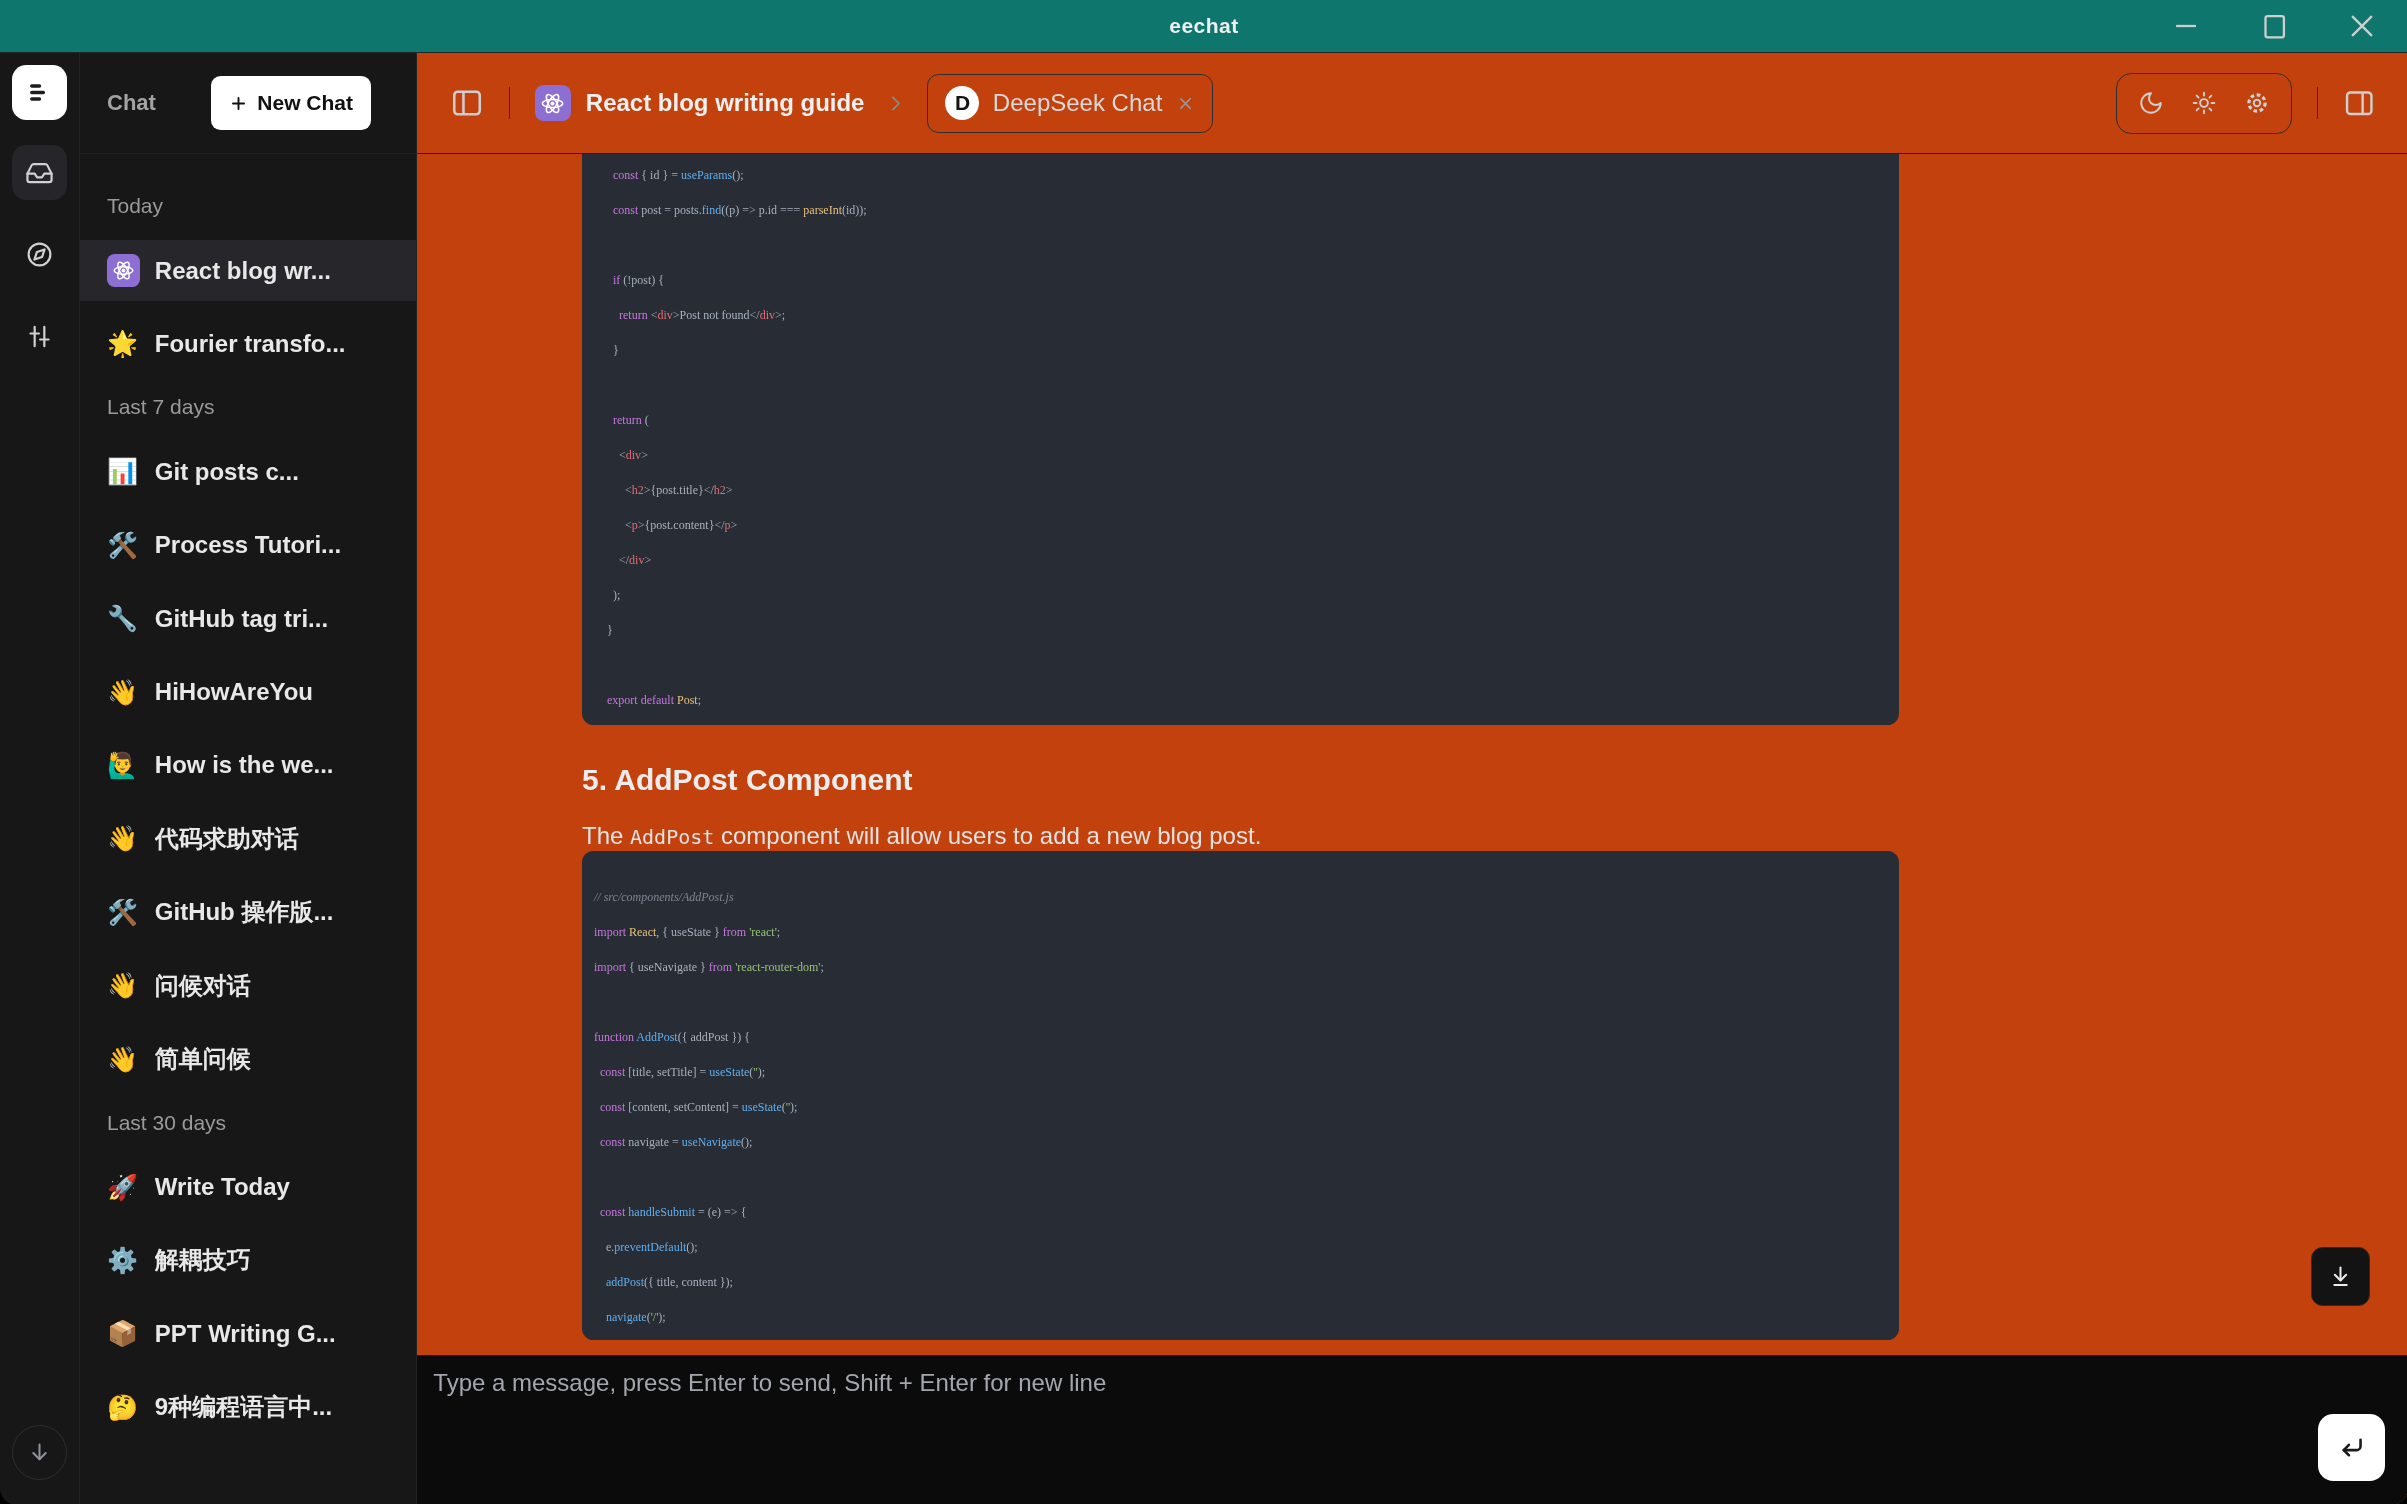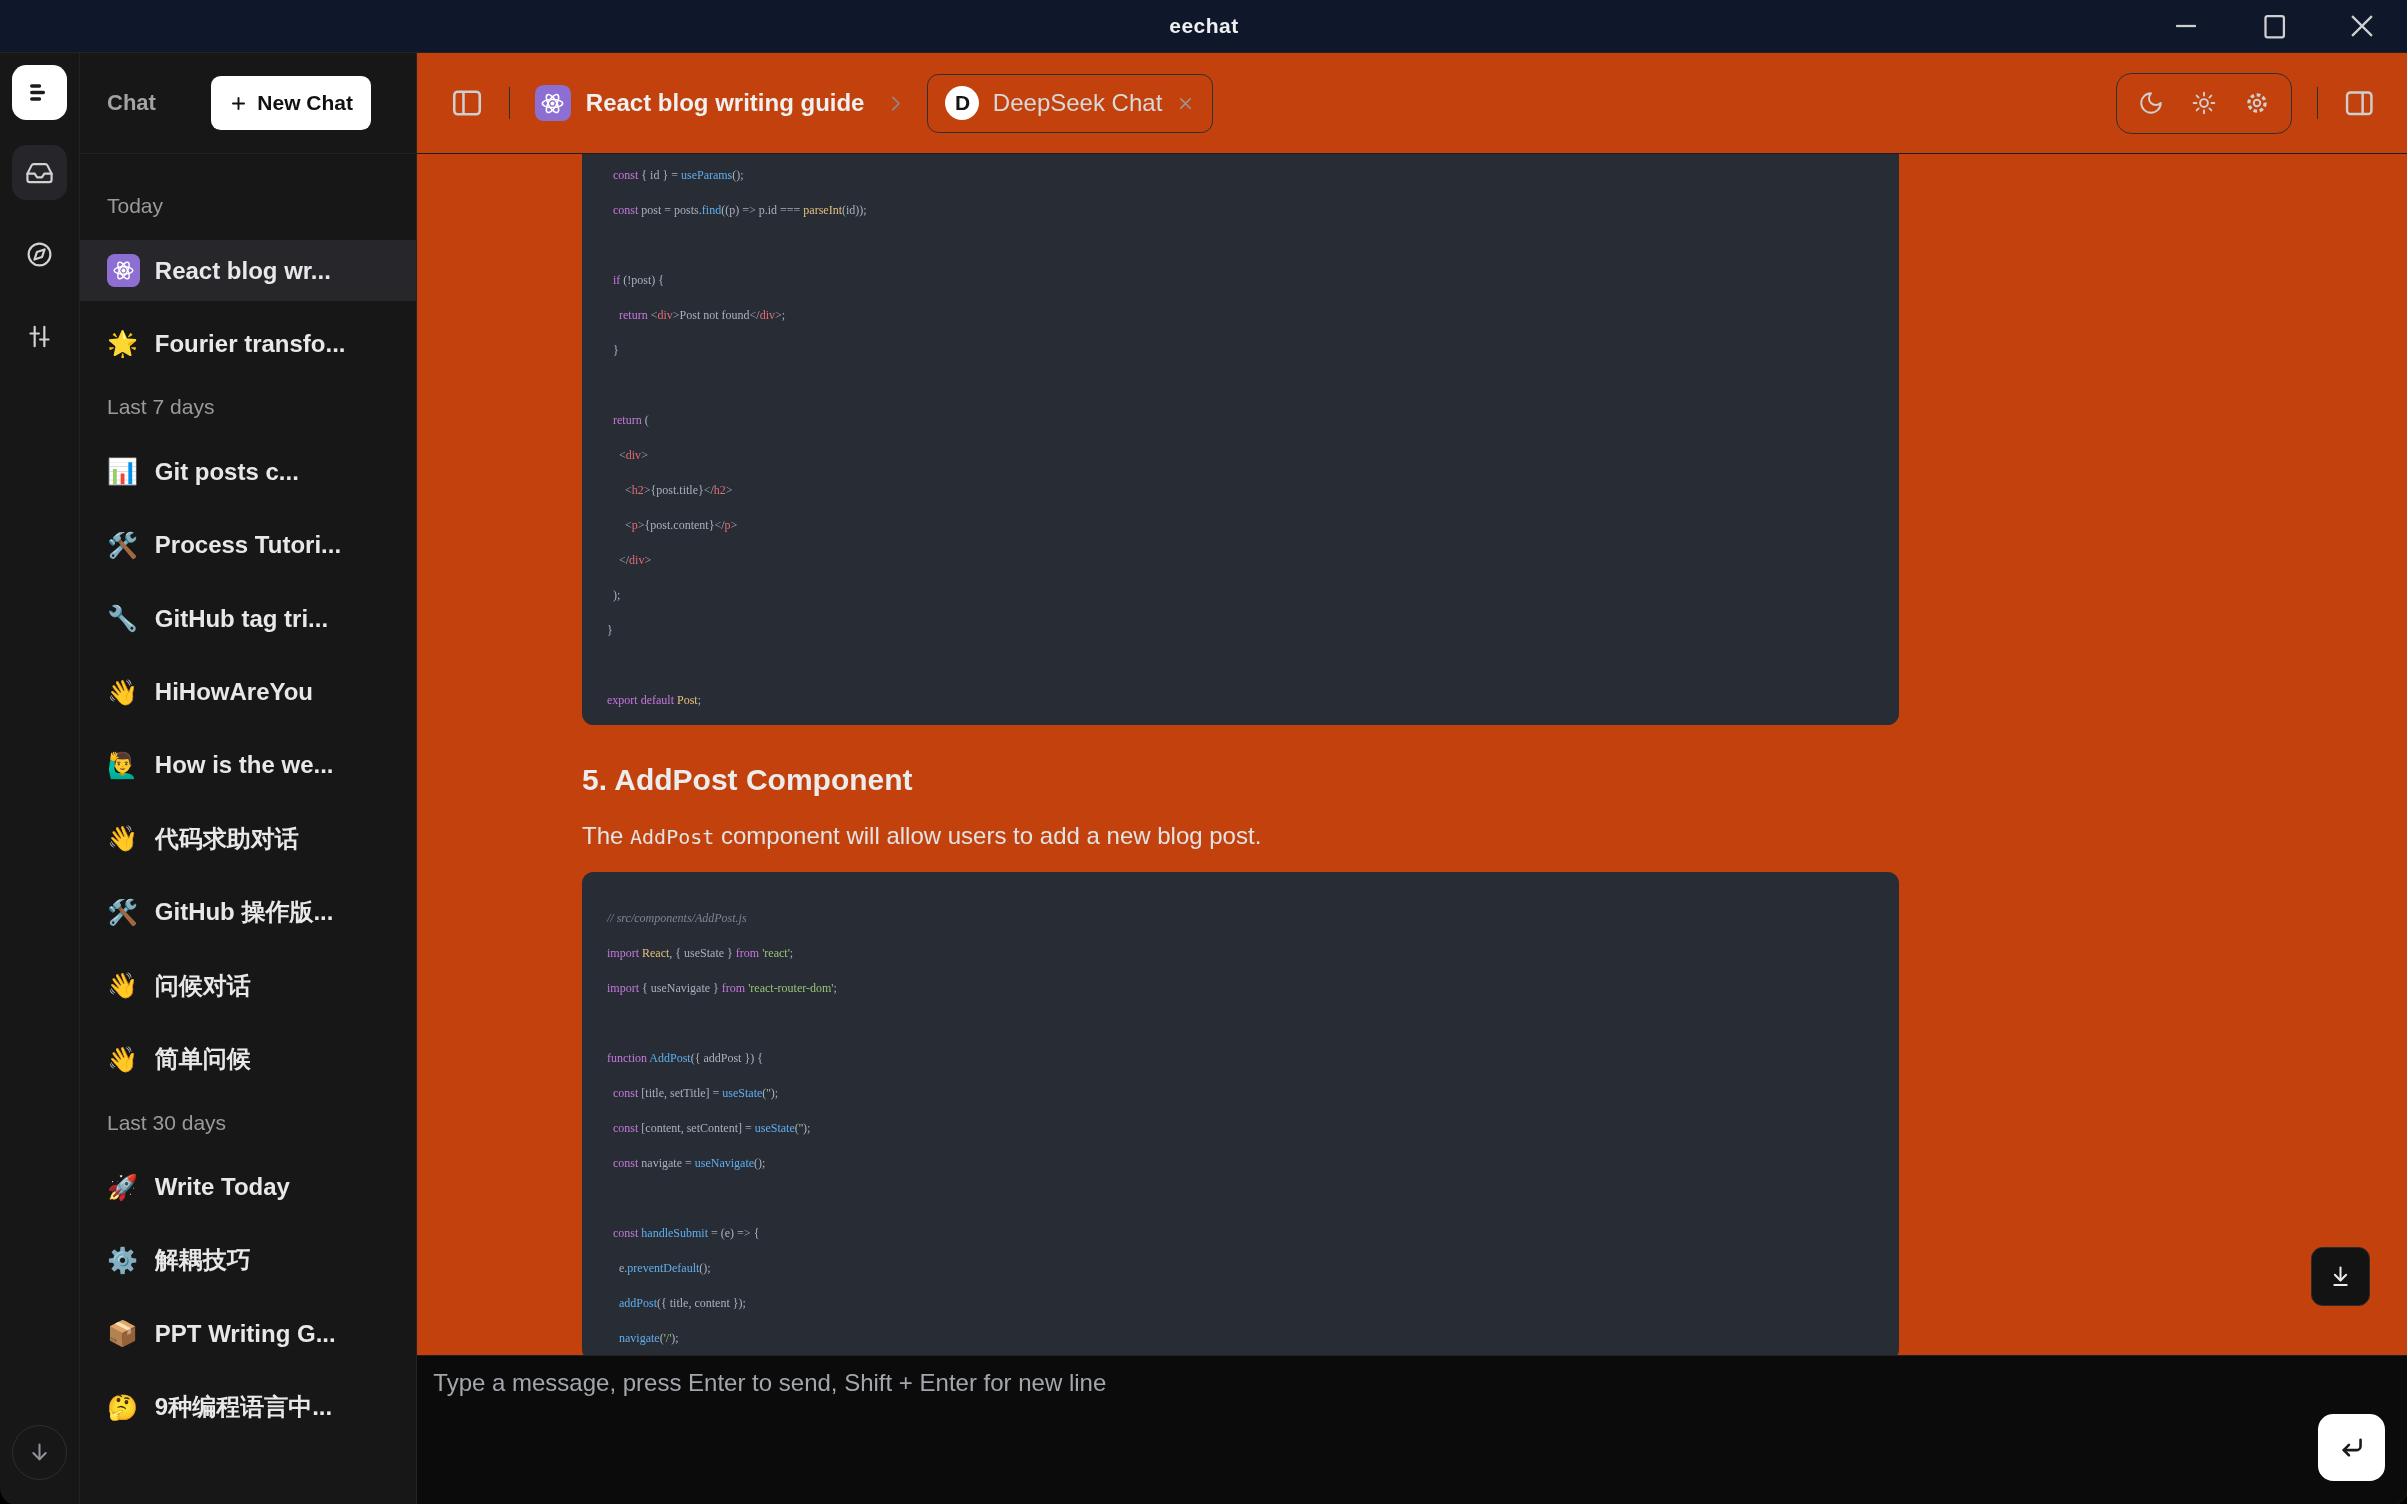--- a/index.html
+++ b/index.html
@@ -1,20 +1,20 @@
 <!DOCTYPE html>
 <html><head>
 <meta charset="utf-8">
 <style>
   *{margin:0;padding:0;box-sizing:border-box}
   html,body{background:#000;font-family:"Liberation Sans",sans-serif;}
   .window{position:relative;width:2408px;height:1505px;background:#0b0b0b;border-radius:0 0 17px 17px;overflow:hidden}
 
   
-  .titlebar{height:53px;background:#0f172a;border-bottom:1px solid #242424;display:flex;align-items:center;justify-content:center;position:relative}
+  .titlebar{height:53px;background:#0f766e;border-bottom:1px solid #242424;display:flex;align-items:center;justify-content:center;position:relative}
   .titlebar-title{font-size:21px;font-weight:700;color:#efefef;letter-spacing:0.5px}
   .win-controls{position:absolute;right:29px;top:0;height:100%;display:flex;align-items:center;gap:54px;color:#b6b6b6}
   .win-controls svg{width:21px;height:21px;display:block}
 
   
   .app-row{display:flex;height:1451px}
 
   
   .rail{width:80px;flex:none;background:#171717;border-right:1px solid #232323;position:relative;display:flex;flex-direction:column;align-items:center}
   .rail-logo{margin-top:11.5px;width:55px;height:55px;background:#ffffff;border-radius:14.3px;display:flex;align-items:center;justify-content:center}
@@ -59,21 +59,21 @@
   .tb-right{margin-left:auto;display:flex;align-items:center}
   .theme-group{height:61px;border:1px solid #2f2f31;border-radius:15.3px;display:flex;align-items:center;gap:27px;padding:0 21px;color:#e2e2e2}
   .theme-group .icon-btn svg{width:26px;height:26px}
   .tb-right .panel-right-btn svg{width:32.5px;height:32.5px}
 
   
   .chat-scroll{position:absolute;left:0;right:0;top:101px;bottom:149px;overflow:hidden}
   .msg-col{margin-left:165px;width:1317px}
   .code-block{background:#272c35;font-family:Liberation Serif, serif;font-size:12px;color:#a9b1bd}
   .code-block.first{height:571px;overflow:hidden;border-radius:0 0 11.5px 11.5px;padding:3.8px 25px 0}
-  .code-block.second{margin-top:21px;border-radius:11.5px;padding:29px 25px 0;height:489px;overflow:hidden}
+  .code-block.second{border-radius:11.5px;padding:29px 12px 0;height:489px;overflow:hidden}
   .code-line{height:35px;line-height:35px;white-space:pre}
   .tok-kw{color:#c678dd}
   .tok-fn{color:#61afef}
   .tok-str{color:#98c379}
   .tok-cls{color:#e5c07b}
   .tok-tag{color:#e06c75}
   .tok-cmt{color:#7f8590;font-style:italic}
   .tok-pl{color:#a9b1bd}
   .msg-heading{margin-top:38px;font-size:30px;font-weight:600;color:#ececec;height:34px;line-height:34px}
   .msg-para{margin-top:23px;font-size:24px;color:#e3e3e3;height:31px;line-height:31px}

